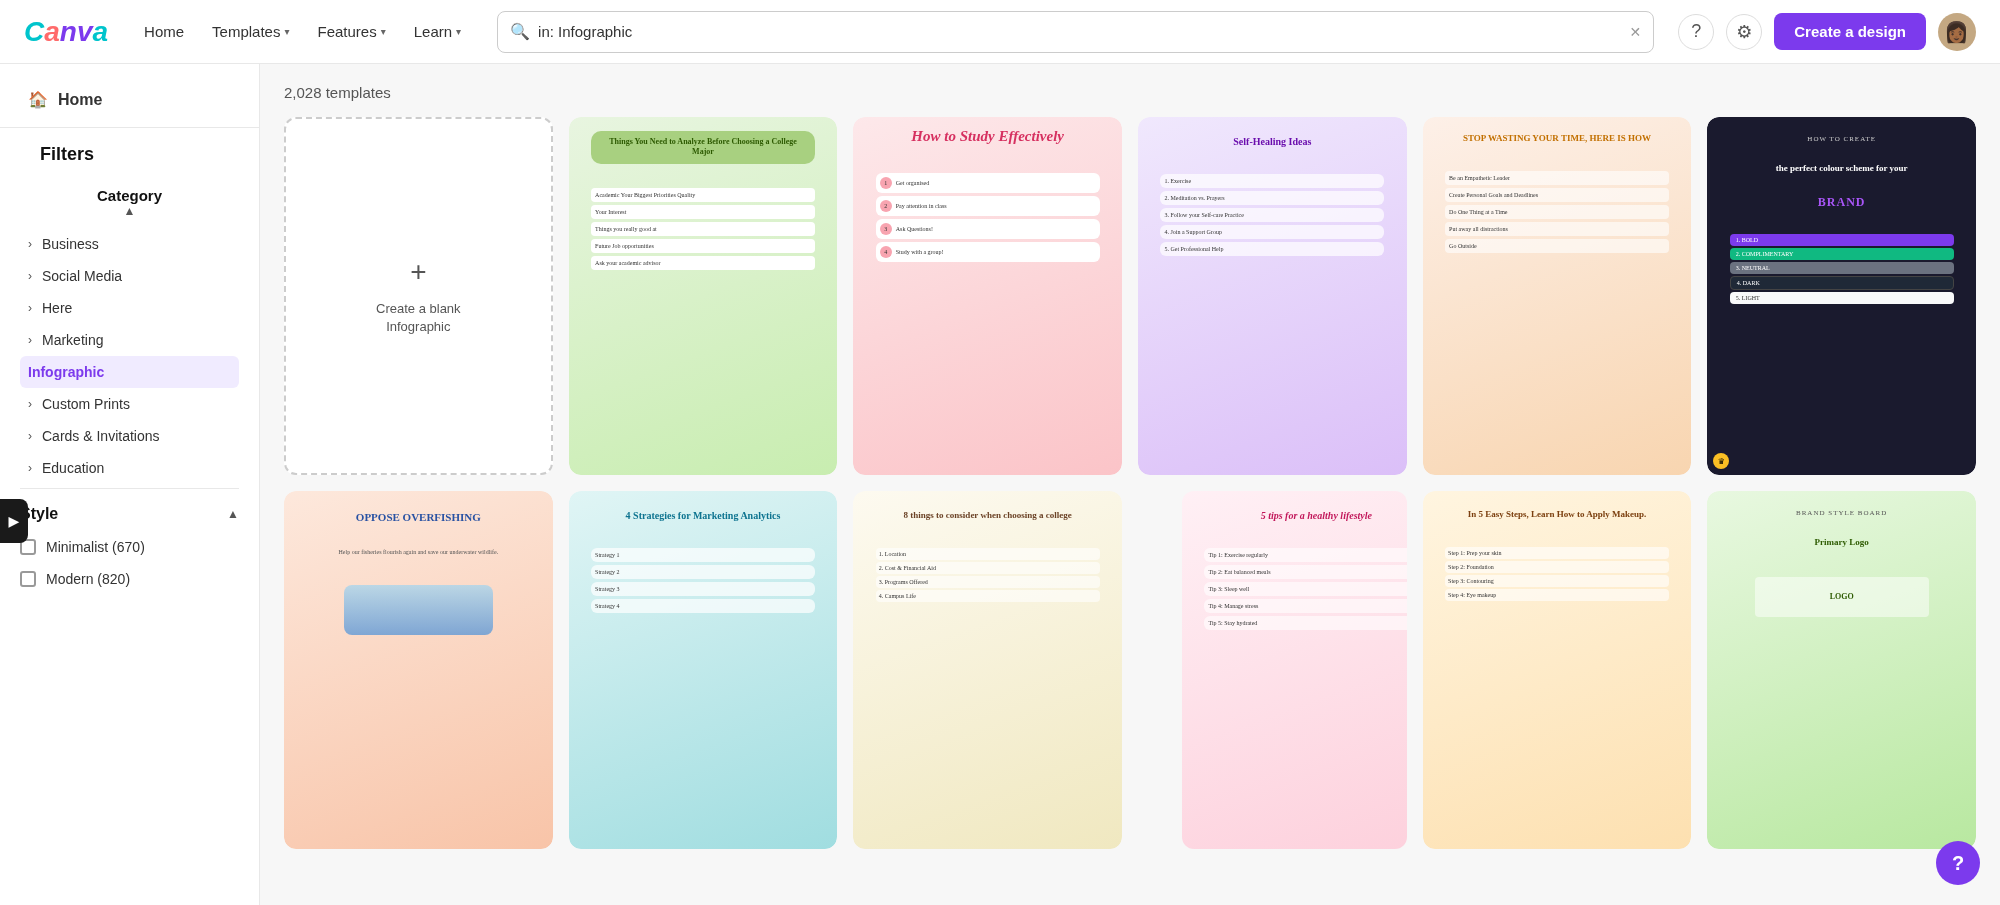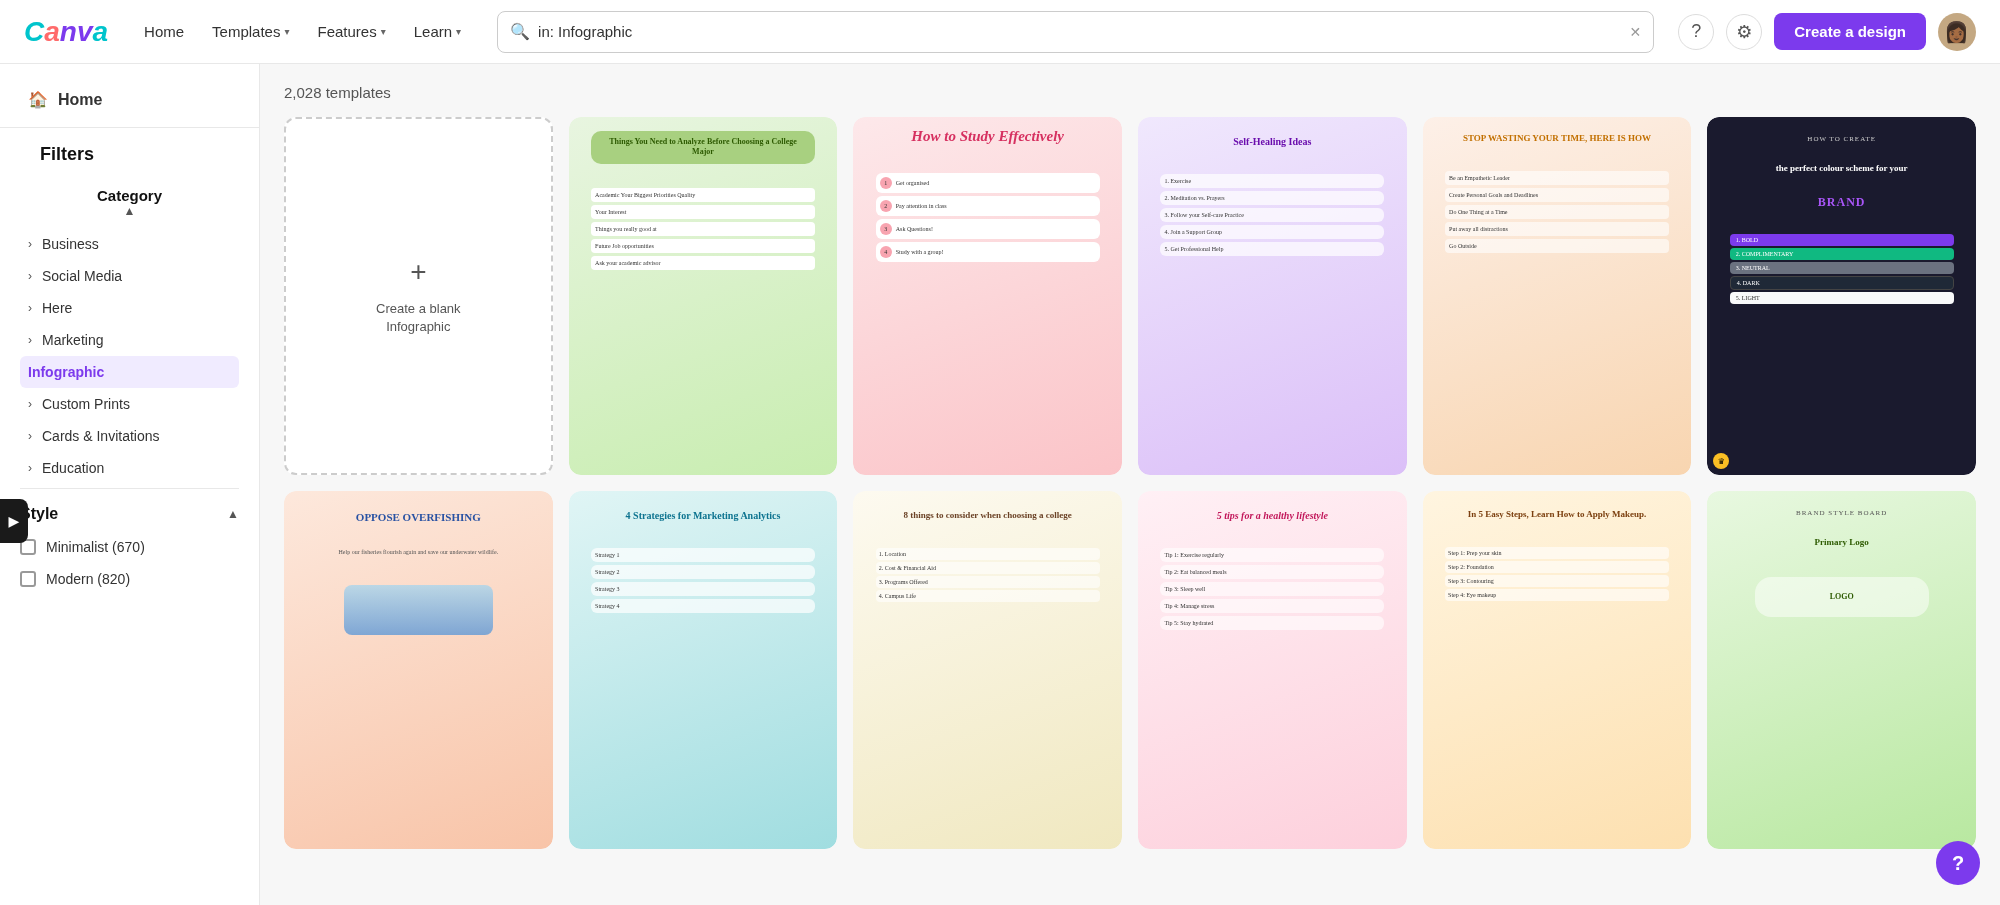--- a/index.html
+++ b/index.html
@@ -256,21 +256,21 @@
 
     
     .tpl-green { background: linear-gradient(160deg, #e8f5e0 0%, #c8edb0 100%); }
     .tpl-pink { background: linear-gradient(160deg, #fde8ea 0%, #fbc4c8 100%); }
     .tpl-purple-light { background: linear-gradient(160deg, #f0e8fd 0%, #dbbff8 100%); }
     .tpl-peach { background: linear-gradient(160deg, #fdf0e8 0%, #f8d5b0 100%); }
     .tpl-dark { background: #1a1a2e; }
     .tpl-coral { background: linear-gradient(160deg, #fde8dc 0%, #f8c4a8 100%); }
     .tpl-blue-green { background: linear-gradient(160deg, #e0f5f5 0%, #a0dde0 100%); }
     .tpl-cream { background: linear-gradient(160deg, #fdfaf0 0%, #f0e8c0 100%); }
-    .tpl-light-pink { background: linear-gradient(160deg, #fff0f5 0%, #fdd0dc 100%); }
+    .tpl-light-pink { background: linear-gradient(160deg, #fff0f5 0%, #fdd0dc 100%); margin-left: 44px; }
     .tpl-peach2 { background: linear-gradient(160deg, #fff5e0 0%, #fde0b0 100%); }
     .tpl-green2 { background: linear-gradient(160deg, #e8f8e0 0%, #b8e8a0 100%); }
 
     .card-content {
       width: 100%;
       height: 100%;
       display: flex;
       flex-direction: column;
       align-items: center;
       justify-content: flex-start;
@@ -611,21 +611,21 @@
           </div>
           <div class="card-overlay"></div>
         </div>
       </div>
 
       <div class="template-card">
         <div class="card-inner tpl-green2">
           <div class="card-content">
             <div style="font-size:7px; color:#555; text-align:center; margin-top:8px; text-transform:uppercase; letter-spacing:1px;">Brand Style Board</div>
             <div style="font-size:9px; font-weight:700; color:#2d5a00; text-align:center; line-height:1.3; ">Primary Logo</div>
-            <div style="width:70%; height:40px; background:rgba(255,255,255,0.5); border-radius:16px; margin-top:8px; display:flex; align-items:center; justify-content:center;text-align:right;">
+            <div style="width:70%; height:40px; background:rgba(255,255,255,0.5); border-radius:4px; margin-top:8px; display:flex; align-items:center; justify-content:center;text-align:right;">
               <span style="font-size:8px; color:#2d5a00; font-weight:600;">LOGO</span>
             </div>
           </div>
           <div class="card-overlay"></div>
         </div>
       </div>
 
     </div>
   </main>
 </div>

